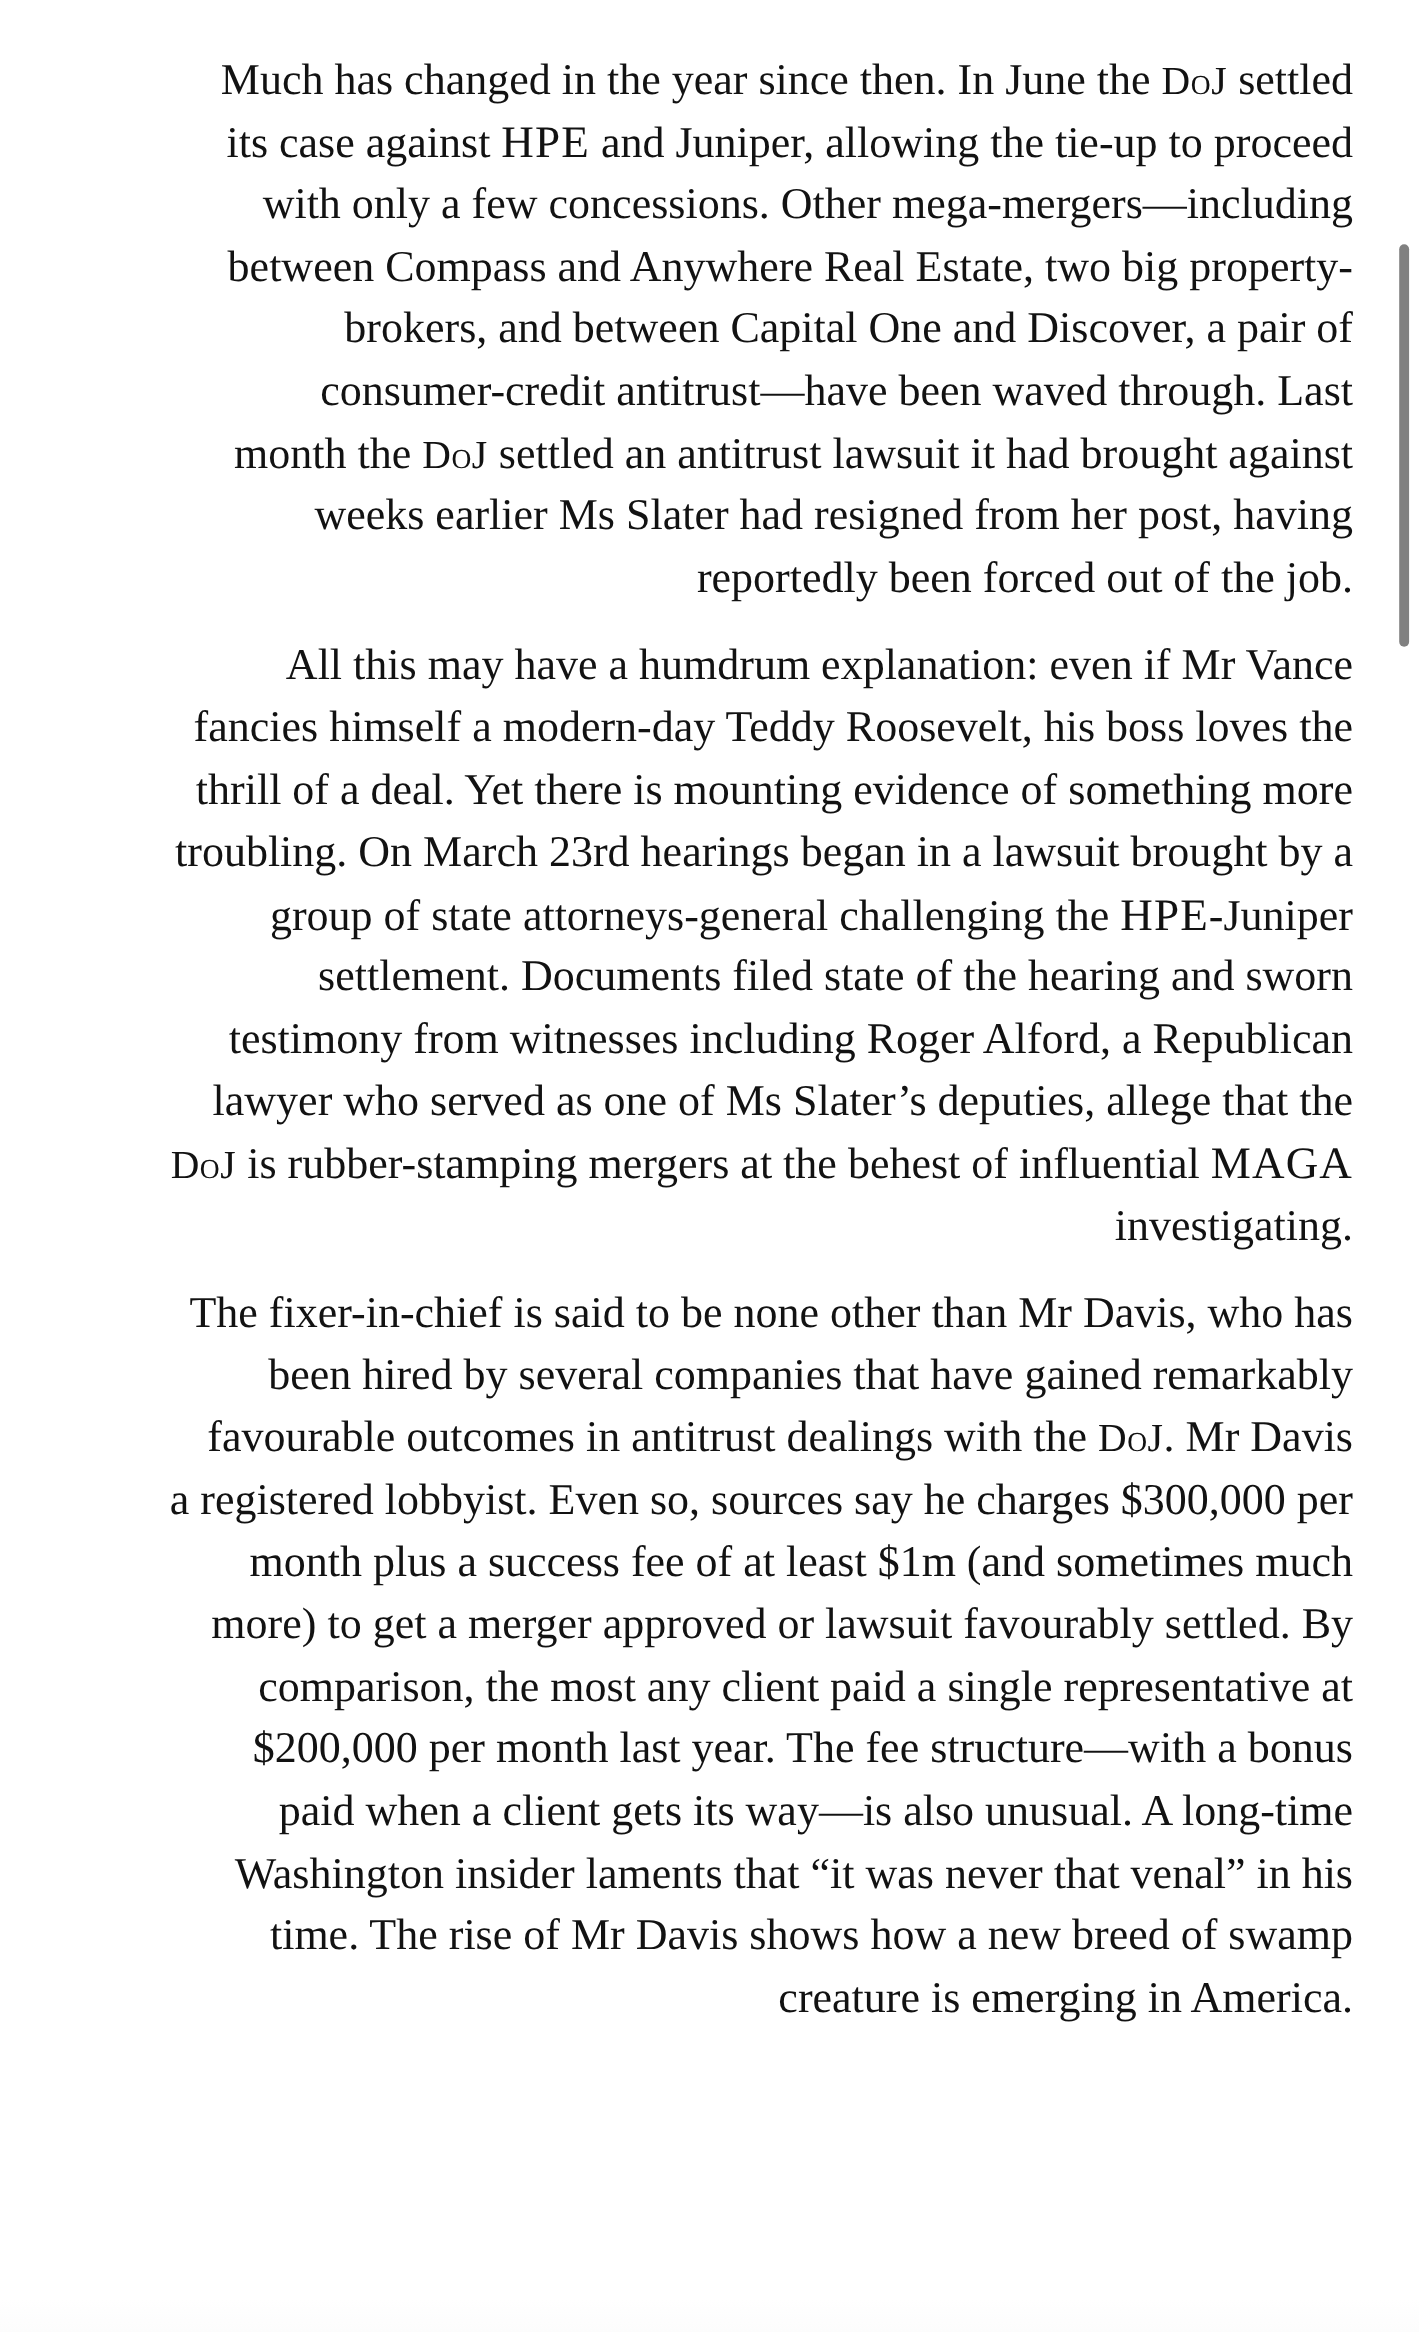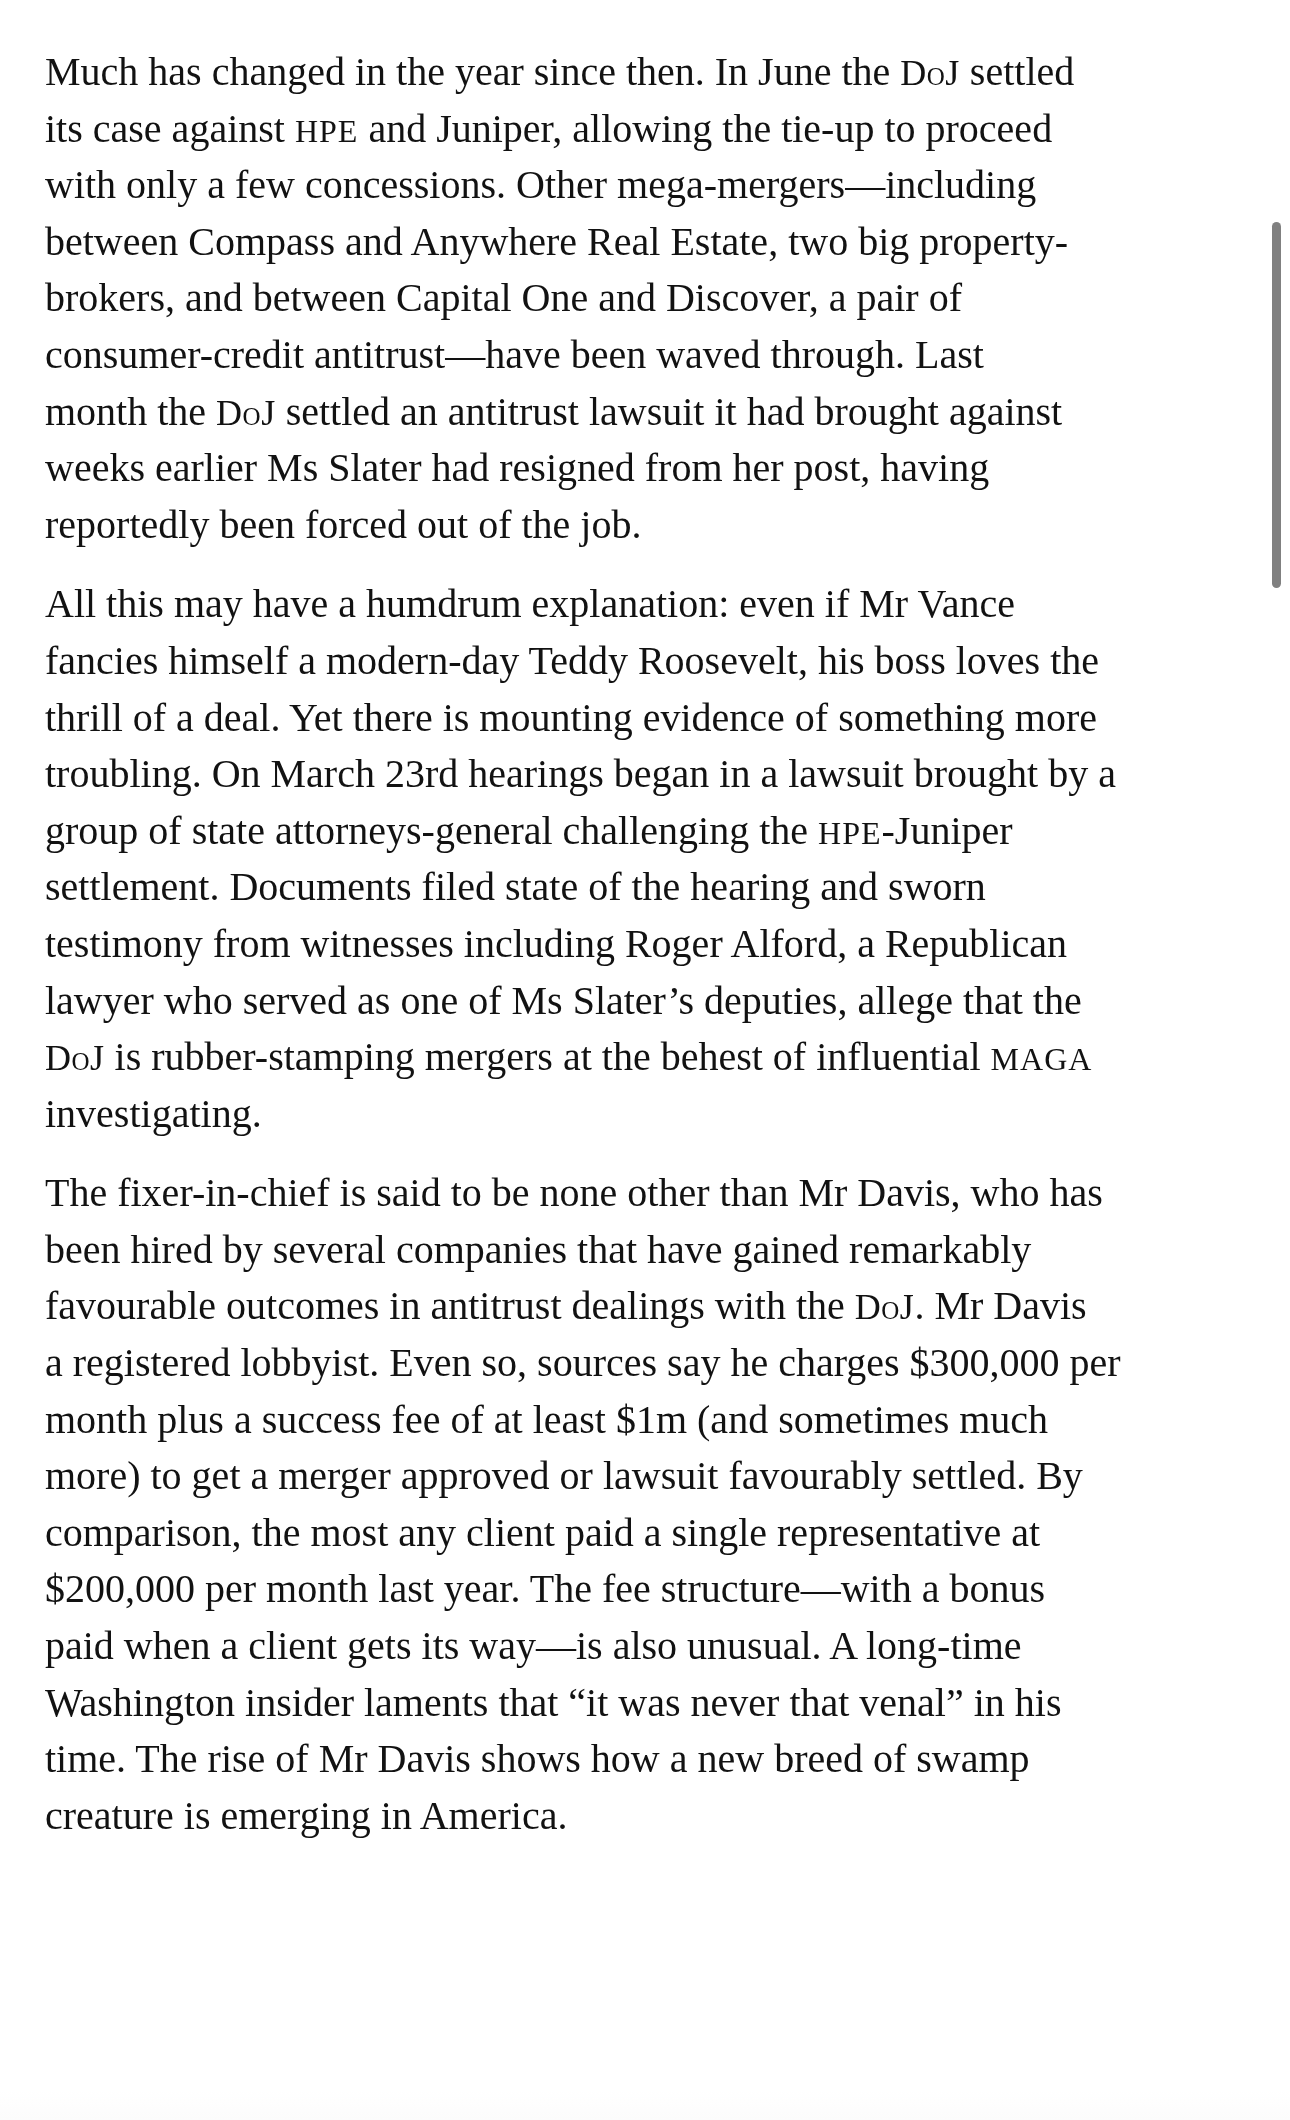--- a/index.html
+++ b/index.html
@@ -18,33 +18,34 @@
       left: 45px;
       top: 44px;
       width: 1185px;
       font-family: "Liberation Serif", "DejaVu Serif", serif;
       font-size: 40px;
       line-height: 56.6px;
       color: #121212;
     }
     .para {
       margin: 0 0 23px 0;
+      text-align: right;
     }
     .line {
       display: block;
       white-space: nowrap;
       height: 56.6px;
     }
     .sc {
       font-variant: small-caps;
       font-size: 36px;
       letter-spacing: 0.5px;
     }
     .sc-all {
-      font-size: 32px;
+      font-size: 41px;
       letter-spacing: 1px;
     }
     .scrollbar-thumb {
       position: absolute;
       left: 1272px;
       top: 222px;
       width: 9px;
       height: 366px;
       border-radius: 5px;
       background: #808080;

